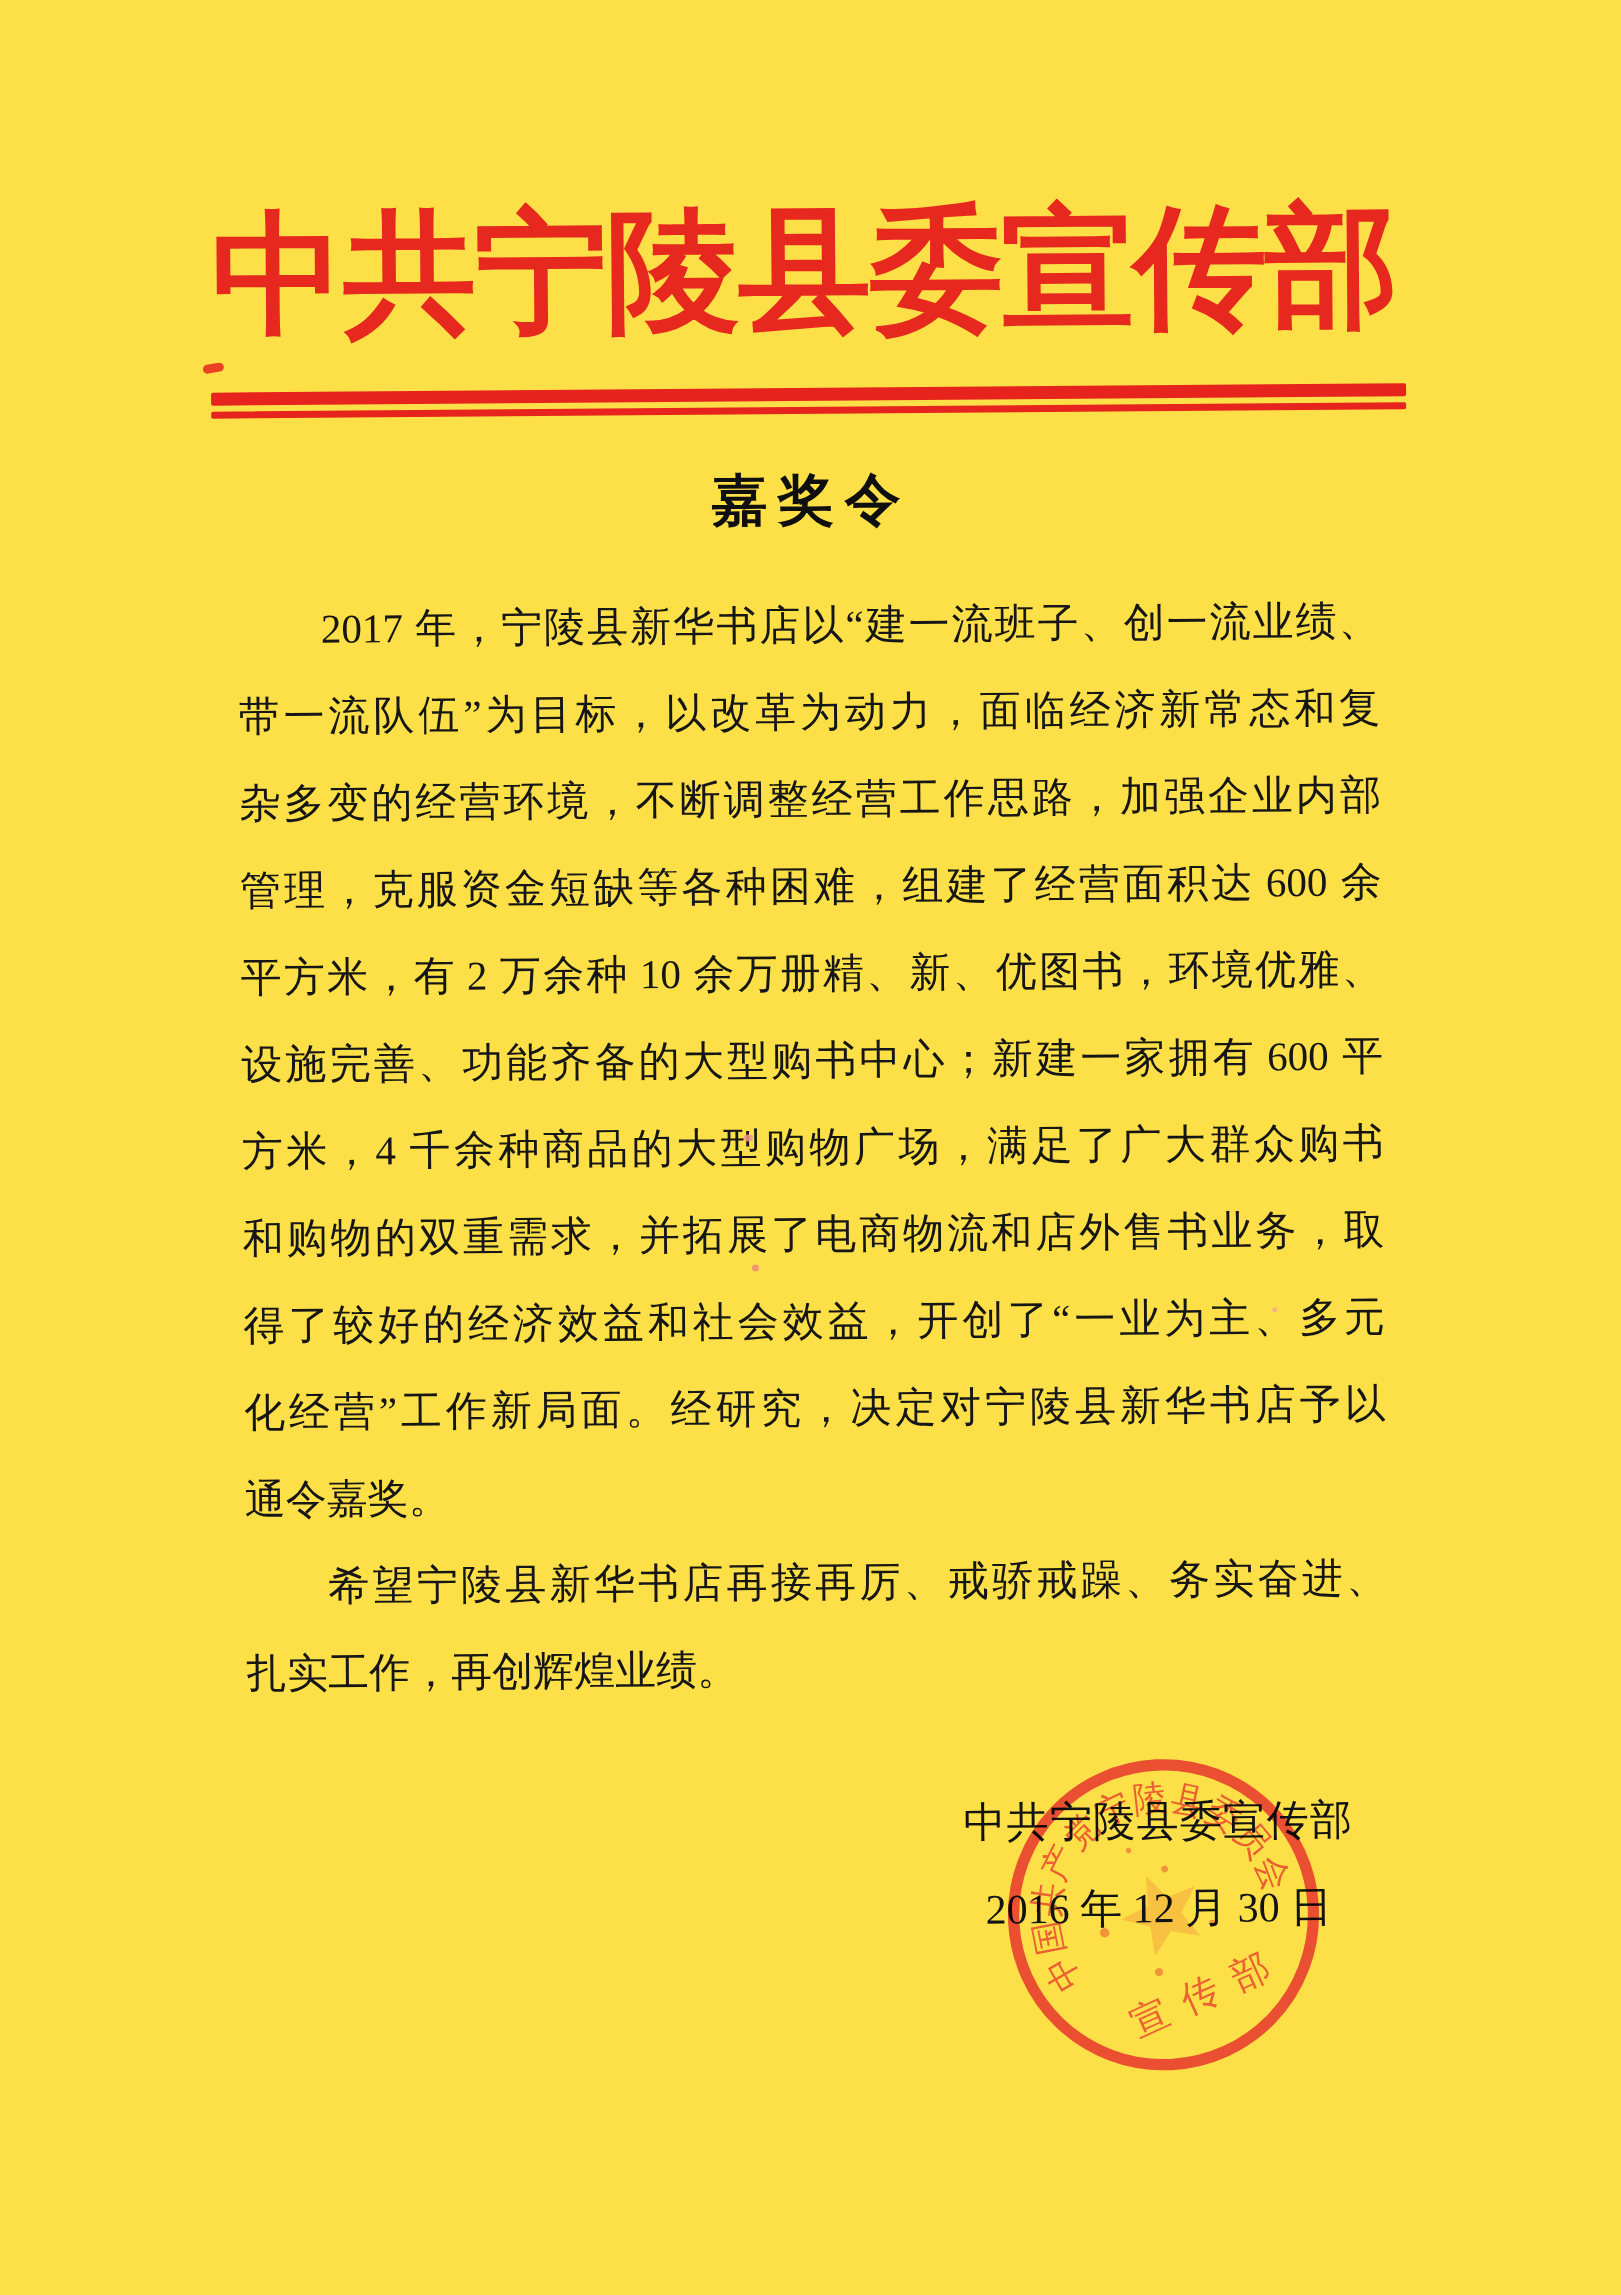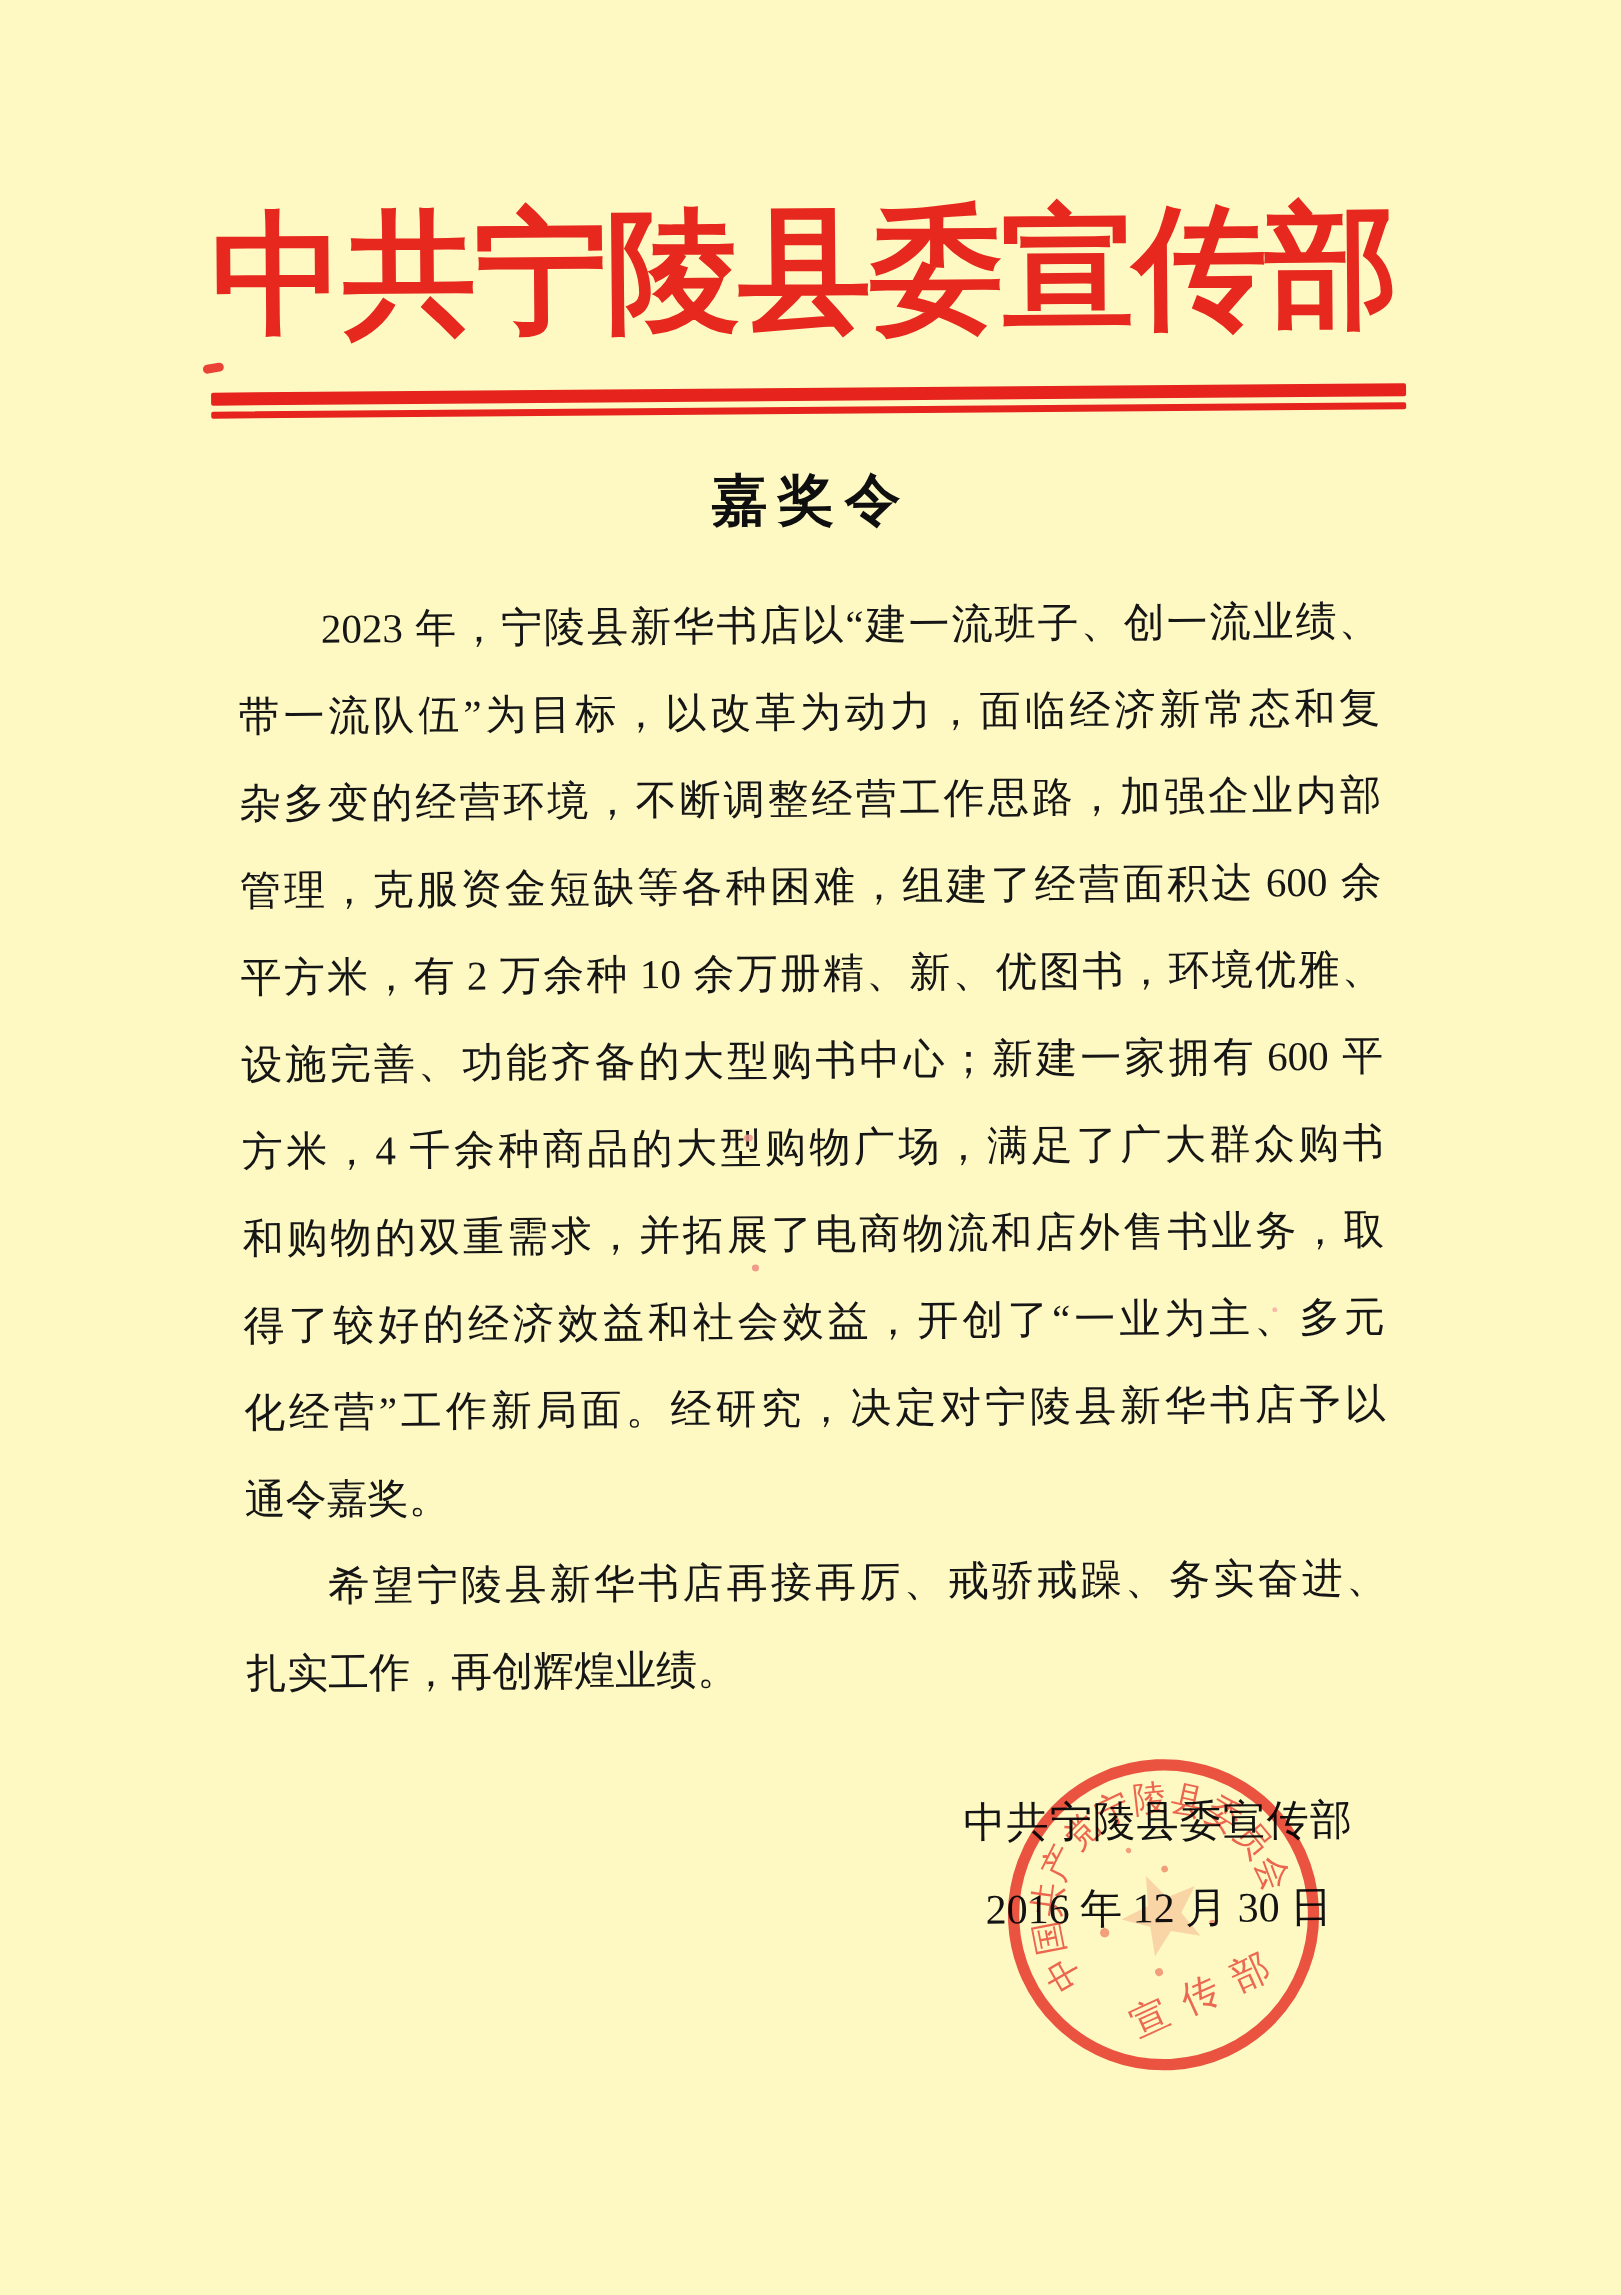--- a/index.html
+++ b/index.html
@@ -5,21 +5,21 @@
   :root{
     --red:#e7281e;
     --line-red:#e6231d;
     --seal-red:#e63a2c;
     --ink:#161616;
   }
   html,body{margin:0;padding:0;background:#ffffff;}
   .page{
     position:relative;
     width:1622px;height:2295px;
-    background:#fef9c3;
+    background:#fde047;
     overflow:hidden;
     font-family:"Liberation Serif","DejaVu Serif",serif;
   }
   .tilt{position:absolute;inset:0;transform:rotate(-0.45deg);transform-origin:50% 50%;}
 
   .letterhead{
     position:absolute;top:197px;left:0;width:100%;
     text-align:center;
     font-size:133px;line-height:1.12;font-weight:bold;
     color:var(--red);letter-spacing:-1.3px;
@@ -70,21 +70,21 @@
 
     <div class="letterhead">中共宁陵县委宣传部</div>
 
     <div class="ink-blob"></div>
     <div class="redline redline-1"></div>
     <div class="redline redline-2"></div>
 
     <h1 class="doc-title">嘉奖令</h1>
 
     <div class="body-text">
-        <div class="line indent"><span>2023 </span><span>年</span><span>，</span><span>宁</span><span>陵</span><span>县</span><span>新</span><span>华</span><span>书</span><span>店</span><span>以</span><span>“</span><span>建</span><span>一</span><span>流</span><span>班</span><span>子</span><span>、</span><span>创</span><span>一</span><span>流</span><span>业</span><span>绩</span><span>、</span></div>
+        <div class="line indent"><span>2017 </span><span>年</span><span>，</span><span>宁</span><span>陵</span><span>县</span><span>新</span><span>华</span><span>书</span><span>店</span><span>以</span><span>“</span><span>建</span><span>一</span><span>流</span><span>班</span><span>子</span><span>、</span><span>创</span><span>一</span><span>流</span><span>业</span><span>绩</span><span>、</span></div>
         <div class="line"><span>带</span><span>一</span><span>流</span><span>队</span><span>伍</span><span>”</span><span>为</span><span>目</span><span>标</span><span>，</span><span>以</span><span>改</span><span>革</span><span>为</span><span>动</span><span>力</span><span>，</span><span>面</span><span>临</span><span>经</span><span>济</span><span>新</span><span>常</span><span>态</span><span>和</span><span>复</span></div>
         <div class="line"><span>杂</span><span>多</span><span>变</span><span>的</span><span>经</span><span>营</span><span>环</span><span>境</span><span>，</span><span>不</span><span>断</span><span>调</span><span>整</span><span>经</span><span>营</span><span>工</span><span>作</span><span>思</span><span>路</span><span>，</span><span>加</span><span>强</span><span>企</span><span>业</span><span>内</span><span>部</span></div>
         <div class="line"><span>管</span><span>理</span><span>，</span><span>克</span><span>服</span><span>资</span><span>金</span><span>短</span><span>缺</span><span>等</span><span>各</span><span>种</span><span>困</span><span>难</span><span>，</span><span>组</span><span>建</span><span>了</span><span>经</span><span>营</span><span>面</span><span>积</span><span>达</span><span> 600 </span><span>余</span></div>
         <div class="line"><span>平</span><span>方</span><span>米</span><span>，</span><span>有</span><span> 2 </span><span>万</span><span>余</span><span>种</span><span> 10 </span><span>余</span><span>万</span><span>册</span><span>精</span><span>、</span><span>新</span><span>、</span><span>优</span><span>图</span><span>书</span><span>，</span><span>环</span><span>境</span><span>优</span><span>雅</span><span>、</span></div>
         <div class="line"><span>设</span><span>施</span><span>完</span><span>善</span><span>、</span><span>功</span><span>能</span><span>齐</span><span>备</span><span>的</span><span>大</span><span>型</span><span>购</span><span>书</span><span>中</span><span>心</span><span>；</span><span>新</span><span>建</span><span>一</span><span>家</span><span>拥</span><span>有</span><span> 600 </span><span>平</span></div>
         <div class="line"><span>方</span><span>米</span><span>，</span><span>4 </span><span>千</span><span>余</span><span>种</span><span>商</span><span>品</span><span>的</span><span>大</span><span>型</span><span>购</span><span>物</span><span>广</span><span>场</span><span>，</span><span>满</span><span>足</span><span>了</span><span>广</span><span>大</span><span>群</span><span>众</span><span>购</span><span>书</span></div>
         <div class="line"><span>和</span><span>购</span><span>物</span><span>的</span><span>双</span><span>重</span><span>需</span><span>求</span><span>，</span><span>并</span><span>拓</span><span>展</span><span>了</span><span>电</span><span>商</span><span>物</span><span>流</span><span>和</span><span>店</span><span>外</span><span>售</span><span>书</span><span>业</span><span>务</span><span>，</span><span>取</span></div>
         <div class="line"><span>得</span><span>了</span><span>较</span><span>好</span><span>的</span><span>经</span><span>济</span><span>效</span><span>益</span><span>和</span><span>社</span><span>会</span><span>效</span><span>益</span><span>，</span><span>开</span><span>创</span><span>了</span><span>“</span><span>一</span><span>业</span><span>为</span><span>主</span><span>、</span><span>多</span><span>元</span></div>
         <div class="line"><span>化</span><span>经</span><span>营</span><span>”</span><span>工</span><span>作</span><span>新</span><span>局</span><span>面</span><span>。</span><span>经</span><span>研</span><span>究</span><span>，</span><span>决</span><span>定</span><span>对</span><span>宁</span><span>陵</span><span>县</span><span>新</span><span>华</span><span>书</span><span>店</span><span>予</span><span>以</span></div>
         <div class="line noj">通令嘉奖。</div>

